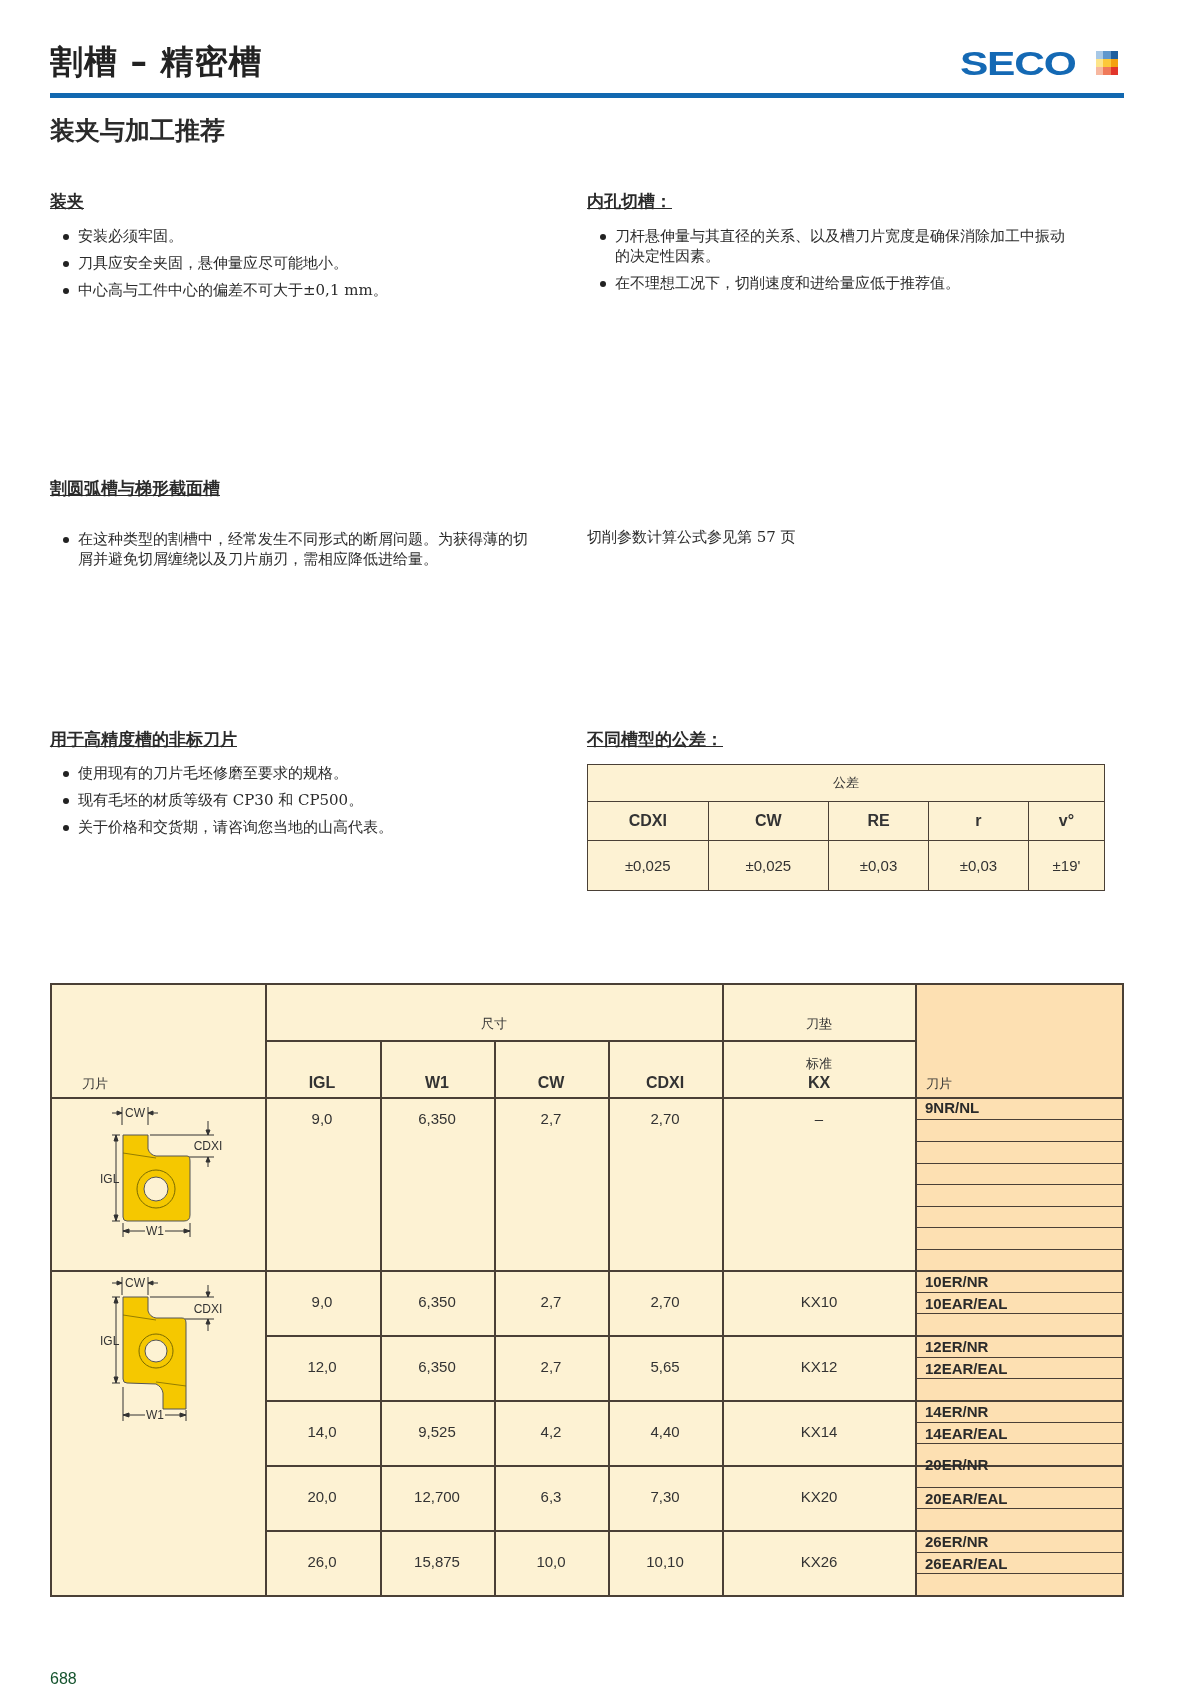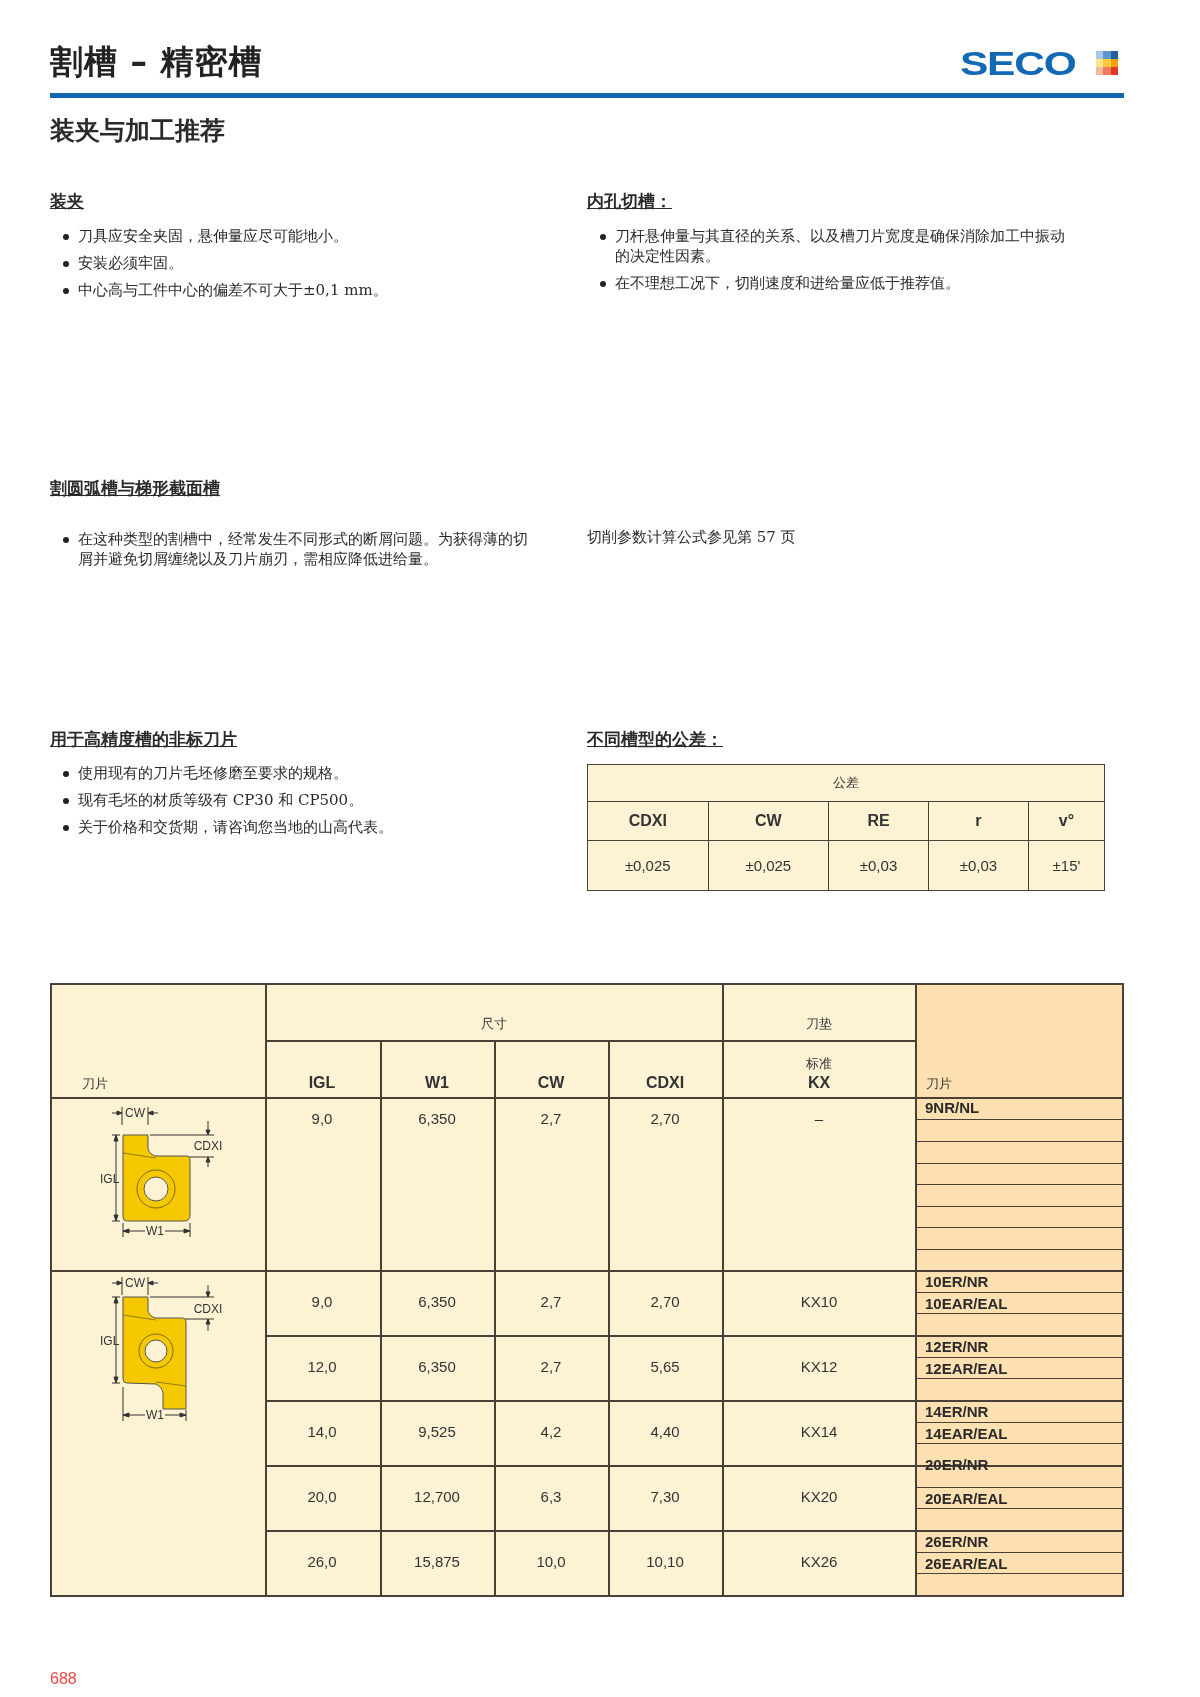--- a/index.html
+++ b/index.html
@@ -34,21 +34,21 @@
   
   .main { left:50px; top:983px; width:1074px; height:614px; }
   .cell { position:absolute; box-sizing:border-box; }
   .ln { position:absolute; background:#4a4036; }
   .mtxt { position:absolute; font-family:"Liberation Sans", sans-serif; font-size:15px; color:#333;
           text-align:center; transform:translateX(-50%); white-space:nowrap; }
   .mhd { font-weight:bold; font-size:16px; }
   .cn { font-family:Liberation Serif, serif; font-size:13px; }
   .code { position:absolute; left:10px; font-family:"Liberation Sans", sans-serif; font-weight:bold;
           font-size:15px; color:#2a2a2a; }
-  .pagenum { left:50px; top:1670px; font-family:"Liberation Sans", sans-serif; font-size:16px; color:#ef4444; }
+  .pagenum { left:50px; top:1670px; font-family:"Liberation Sans", sans-serif; font-size:16px; color:#14532d; }
 </style>
 </head>
 <body>
 
 <div class="abs title">割槽 – 精密槽</div>
 <div class="abs logo">
   <span class="logo-text">SECO</span>
   <div class="logo-squares">
     <div style="background:#a7c8e6"></div>
       <div style="background:#5f97cc"></div>
@@ -60,22 +60,22 @@
       <div style="background:#f07a5a"></div>
       <div style="background:#e2352b"></div>
   </div>
 </div>
 <div class="abs rule"></div>
 <div class="abs subtitle">装夹与加工推荐</div>
 
 <div class="abs h2" style="left:50px; top:190px;">装夹</div>
 <div class="abs bul" style="left:50px; top:226px; width:520px;">
   <ul>
+    <li>安装必须牢固。</li>
     <li>刀具应安全夹固，悬伸量应尽可能地小。</li>
-    <li>安装必须牢固。</li>
     <li>中心高与工件中心的偏差不可大于±0,1 mm。</li>
   </ul>
 </div>
 
 <div class="abs h2" style="left:587px; top:190px;">内孔切槽：</div>
 <div class="abs bul" style="left:587px; top:226px; width:490px;">
   <ul>
     <li>刀杆悬伸量与其直径的关系、以及槽刀片宽度是确保消除加工中振动的决定性因素。</li>
     <li>在不理想工况下，切削速度和进给量应低于推荐值。</li>
   </ul>
@@ -109,21 +109,21 @@
     <td class="hd">CW</td>
     <td class="hd">RE</td>
     <td class="hd">r</td>
     <td class="hd">v°</td>
   </tr>
   <tr>
     <td class="vl">±0,025</td>
     <td class="vl">±0,025</td>
     <td class="vl">±0,03</td>
     <td class="vl">±0,03</td>
-    <td class="vl">±15'</td>
+    <td class="vl">±19'</td>
   </tr>
 </tbody>
   </table>
 
 <div class="abs main">
 
   <div class="cell" style="left:0; top:0; width:865px; height:614px; background:#fdf2d3;"></div>
   <div class="cell" style="left:865px; top:0; width:209px; height:614px; background:#fde0b2;"></div>
 
   <div class="ln" style="left:0; top:0; width:1074px; height:2px;"></div>

